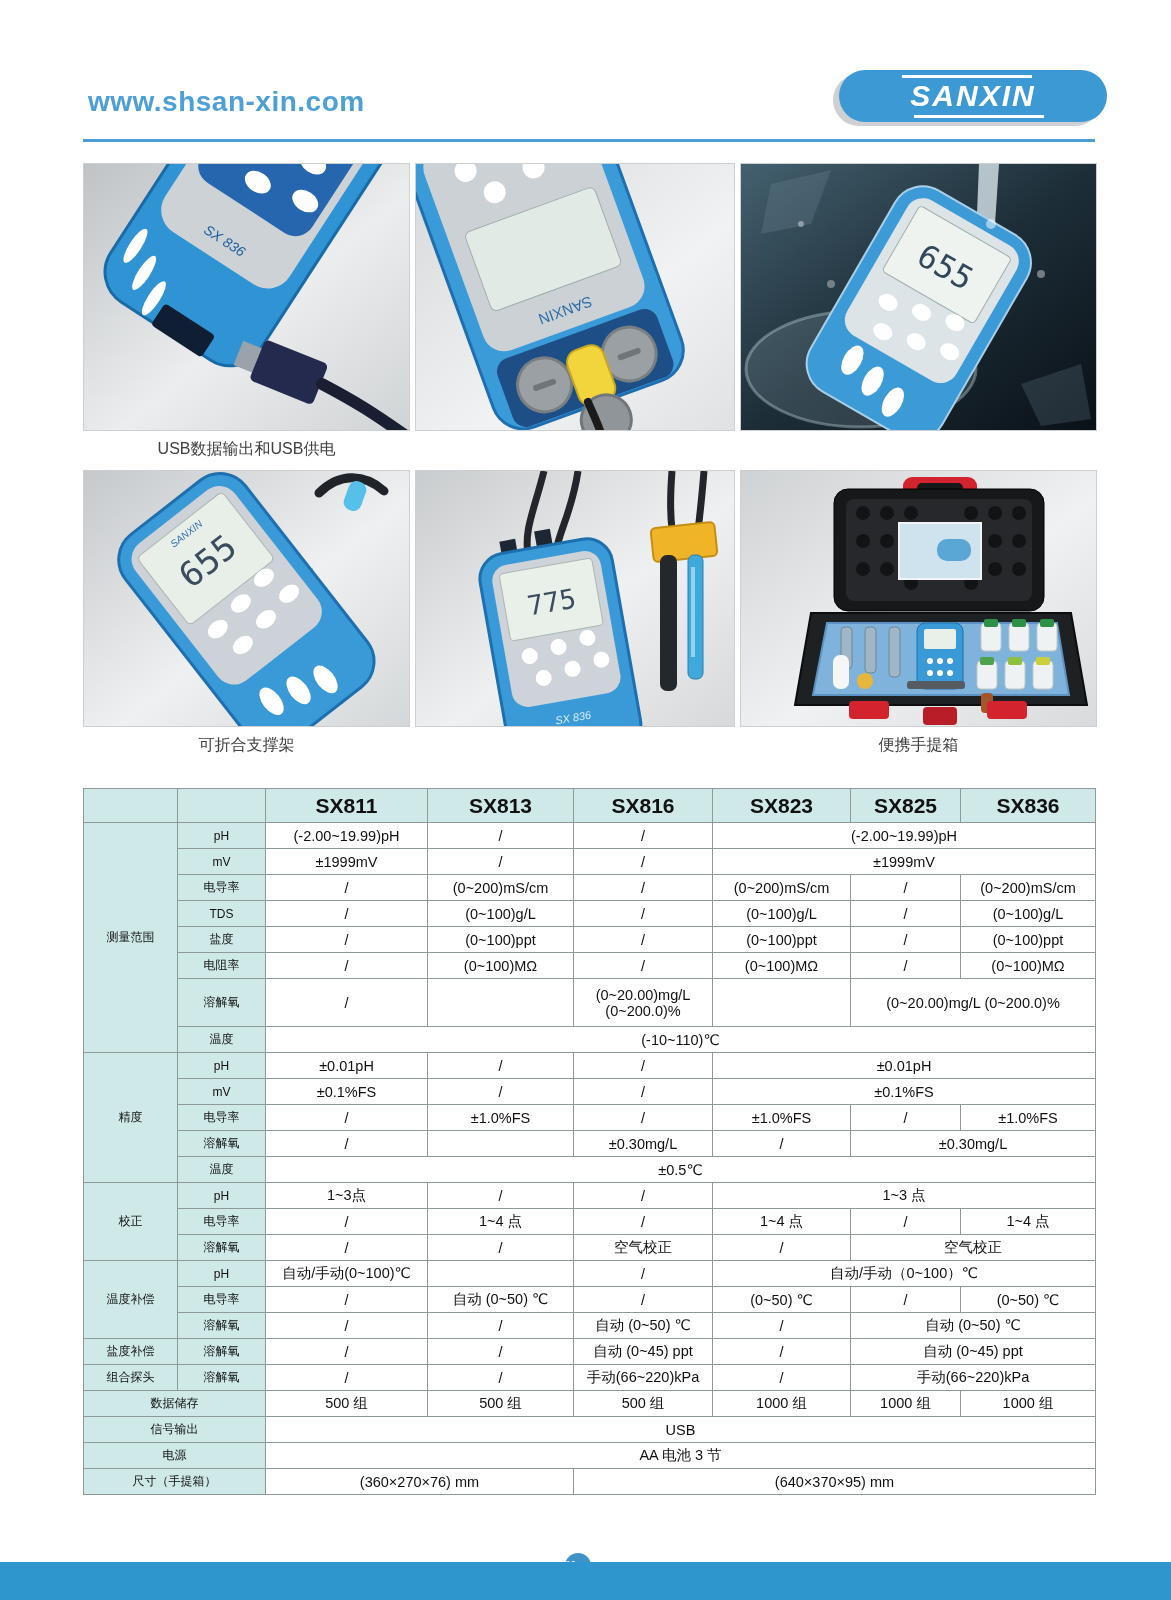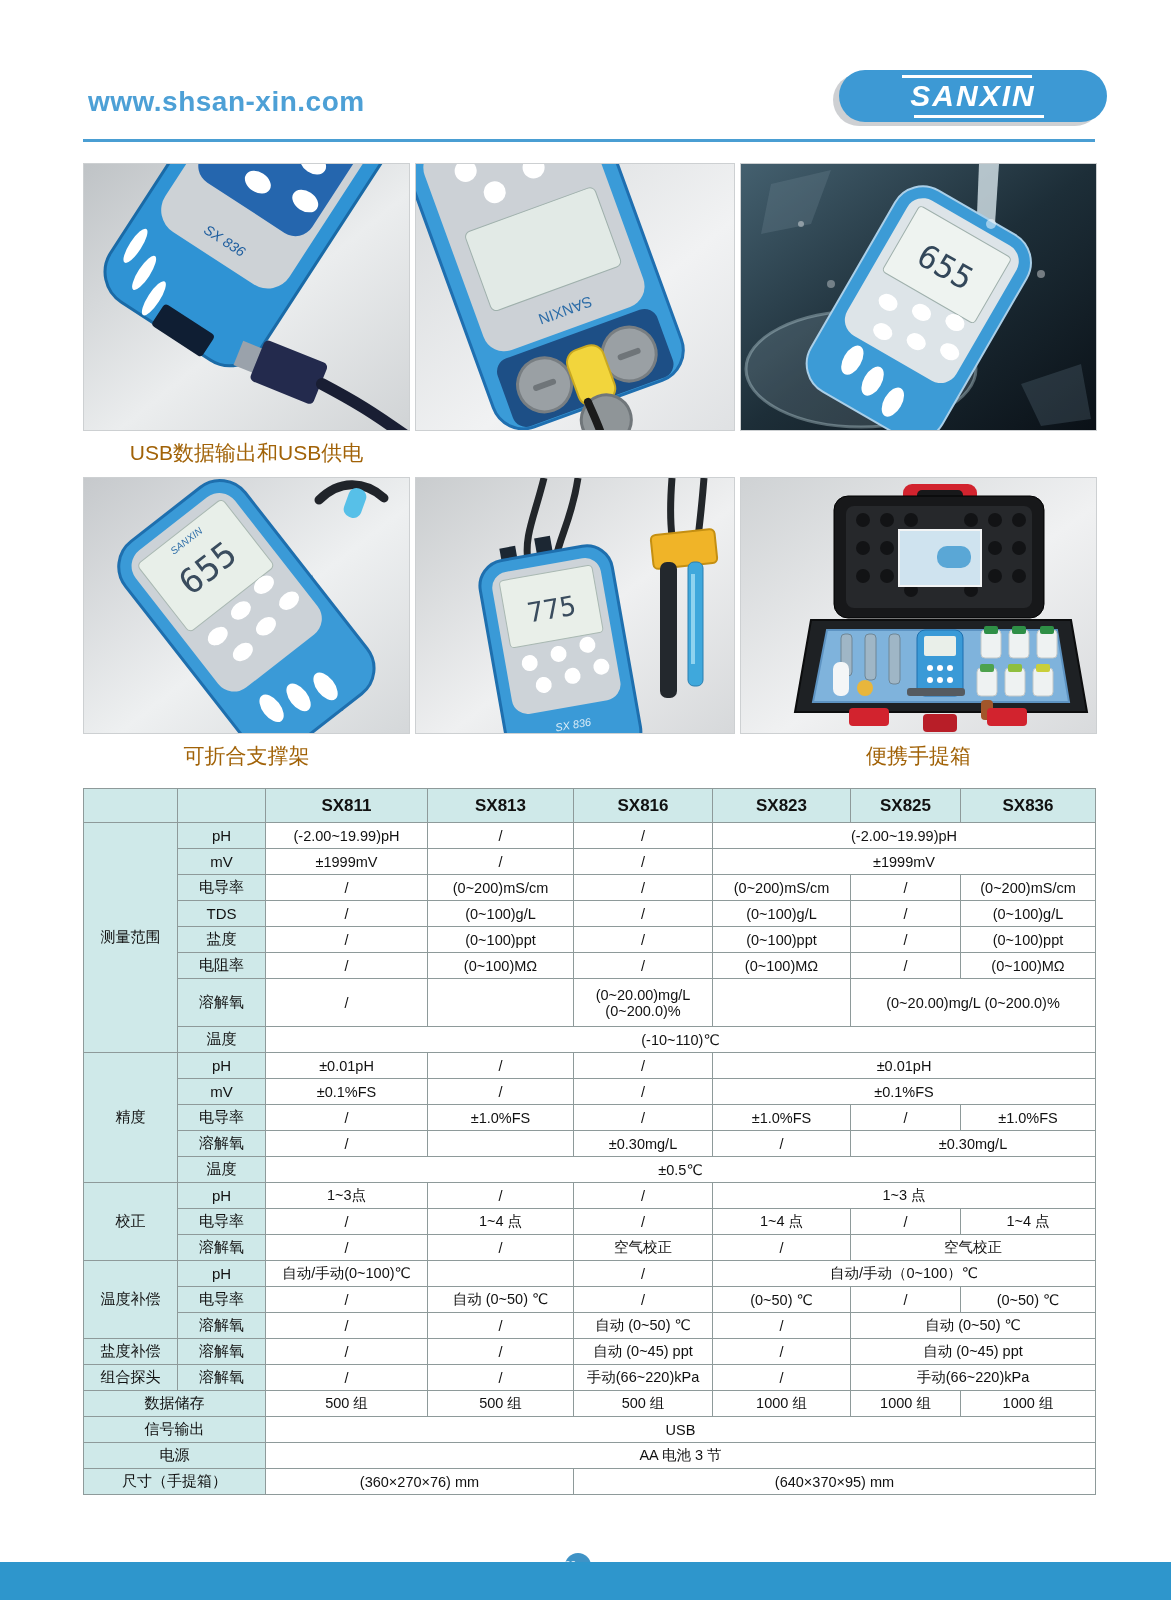--- a/index.html
+++ b/index.html
@@ -22,32 +22,32 @@
                        height:3px; background:#fff; }
   .header-rule { position:absolute; top:139px; left:83px; width:1012px; height:3px;
                  background:#4a9ed3; }
 
   
   .gallery { position:absolute; top:163px; left:83px; width:1012px; }
   .g-row { display:flex; gap:5px; }
   .g-row figure { display:block; }
   .photo { border:1px solid #cdd0d2; overflow:hidden; }
   .photo svg { display:block; }
-  figcaption { text-align:center; font-size:21px; color:#a16207; margin:8px 0 10px 0; }
+  figcaption { text-align:center; font-size:16px; color:#404040; margin:8px 0 10px 0; }
   .w1{width:327px}.w2{width:320px}.w3{width:357px}
   .h1 .photo{height:268px}.h2 .photo{height:257px}
 
   
   .spec-wrap { position:absolute; top:788px; left:83px; }
   table.spec { border-collapse:collapse; table-layout:fixed; width:1012px; }
   .spec th, .spec td { border:1px solid #8e9a9a; text-align:center; vertical-align:middle;
                        padding:1px 3px; overflow:hidden; }
-  .spec th { height:34px; font-size:17px; font-weight:bold; background:#cfe9e9; }
+  .spec th { height:34px; font-size:21px; font-weight:bold; background:#cfe9e9; }
   .spec td { height:26px; font-size:14.5px; background:#fff; white-space:pre-line; }
-  .spec td.lbl { background:#cfe9e9; font-size:15px;margin-top:16px; }
+  .spec td.lbl { background:#cfe9e9; font-size:12px;margin-top:16px; }
   .spec tr.tall td { height:48px; }
 
   
   .page-badge { position:absolute; top:1529px; left:565px; width:26px; height:26px;
                 border-radius:50%; background:#3f93c6; color:#eaf4fa; font-size:10px;
                 line-height:26px; text-align:left;margin-top:24px; }
   .bottom-bar { position:absolute; top:1562px; left:0; width:1171px; height:38px;
                 background:#2e96cc; }
   .lcd { font-family:"DejaVu Sans Mono",monospace; }
 </style>

